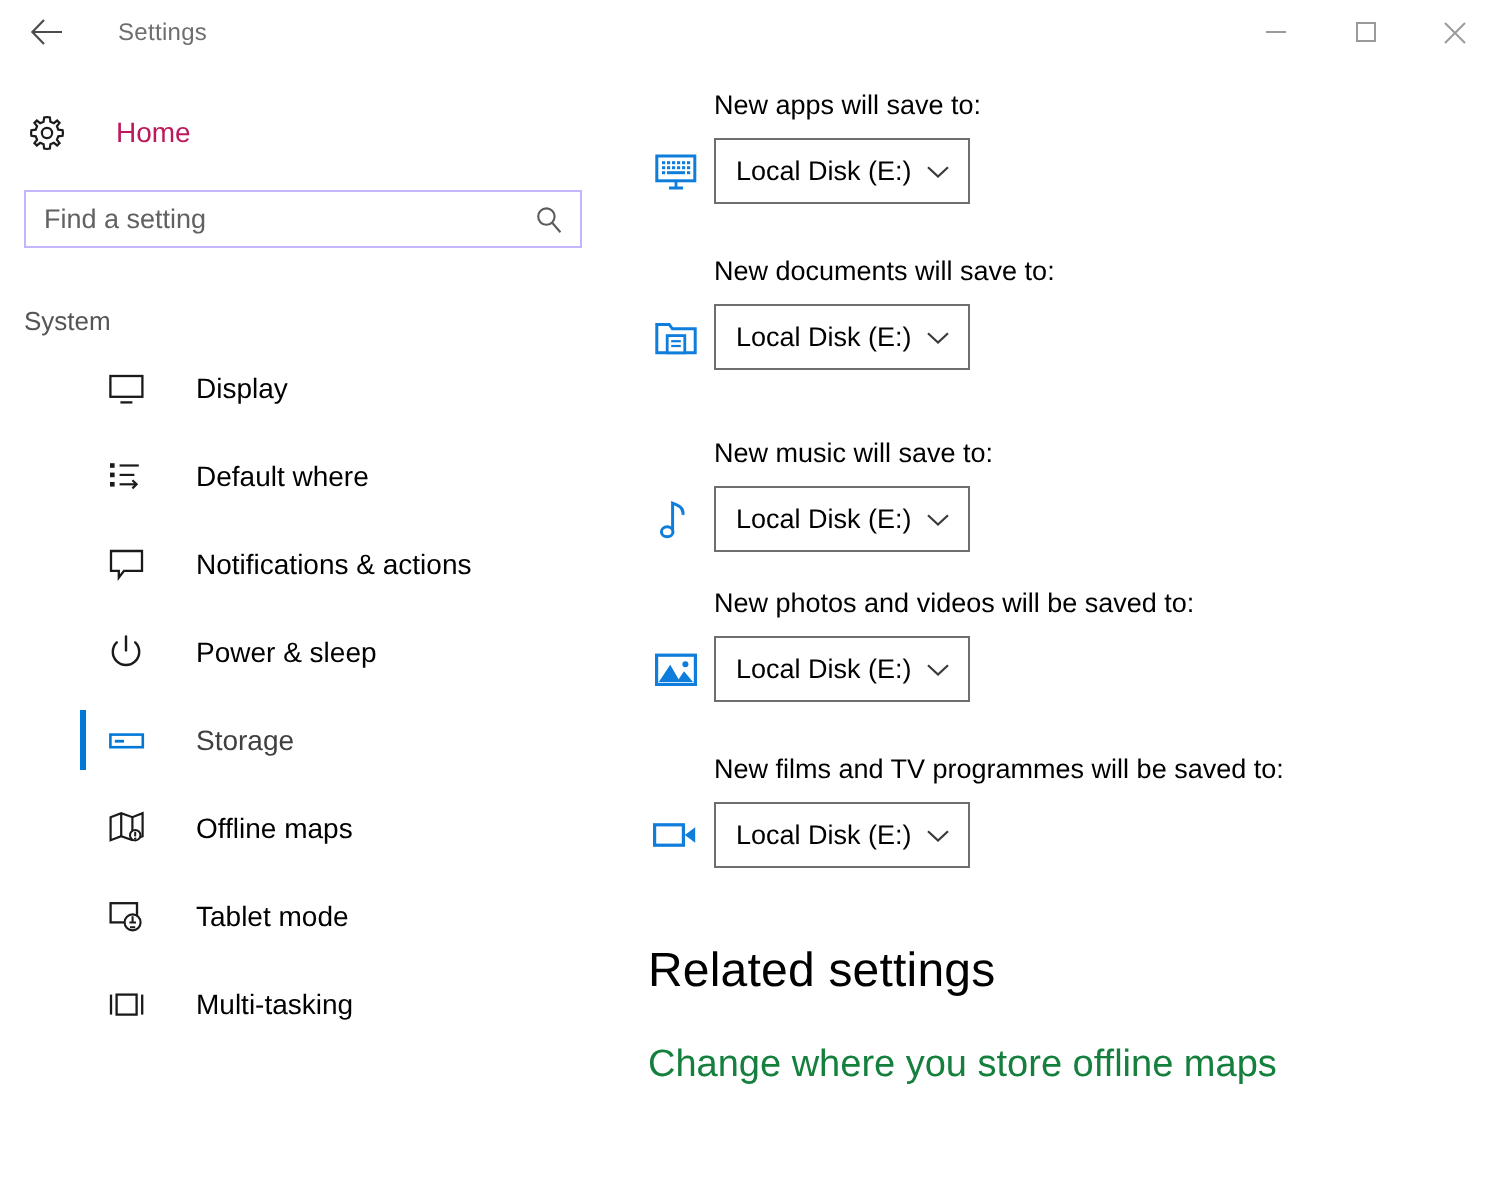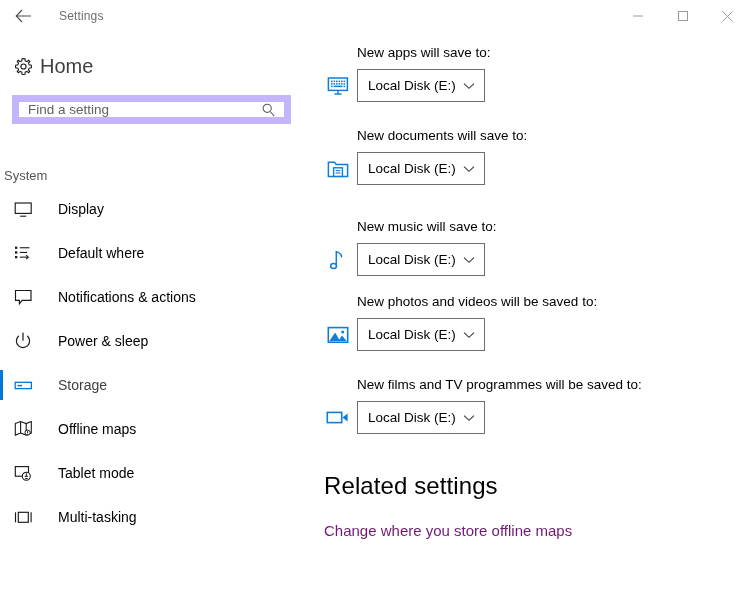--- a/index.html
+++ b/index.html
@@ -82,29 +82,30 @@
     padding-left: 14px;
     cursor: default;
   }
   .home-icon {
     width: 26px;
     display: flex;
     align-items: center;
     justify-content: flex-start;
   }
   .home-label {
-    font-size: 20px;
-    color: #404040;
+    font-size: 14px;
+    color: #be185d;
+    margin-left: 18px;
   }
 
   .search-wrap {
     margin: 9px 0 0 12px;
     width: 279px;
     height: 29px;
-    border: 7px solid #c4b5fd;
+    border: 1px solid #c4b5fd;
     background: #ffffff;
     display: flex;
     align-items: center;
     position: relative;
   }
   .search-input {
     border: 0;
     outline: 0;
     flex: 1;
     height: 27px;
@@ -119,26 +120,26 @@
     position: absolute;
     right: 8px;
     top: 50%;
     transform: translateY(-50%);
     display: flex;
   }
 
   .section-head {
     font-size: 13px;
     color: #555555;
-    padding-left: 4px;
-    margin-top: 44px;
+    padding-left: 12px;
+    margin-top: 29px;
     margin-bottom: 4px;
   }
 
-  .nav-list { margin-top: 4px; }
+  .nav-list { margin-top: 4px; padding-left: 40px; }
 
   .nav-item {
     position: relative;
     display: flex;
     align-items: center;
     height: 44px;
     padding-left: 14px;
     cursor: default;
   }
   .nav-item .nav-icon {
@@ -220,22 +221,22 @@
     top: 440px;
     font-size: 24px;
     font-weight: 400;
     color: #000;
     letter-spacing: 0.1px;
   }
   .related-link {
     position: absolute;
     left: 14px;
     top: 490px;
-    font-size: 15px;
-    color: #701a75;
+    font-size: 19px;
+    color: #15803d;
     text-decoration: none;
     cursor: default;
   }
 </style>
 </head>
 <body>
 
 <div id="app">
 
   <div class="titlebar">

